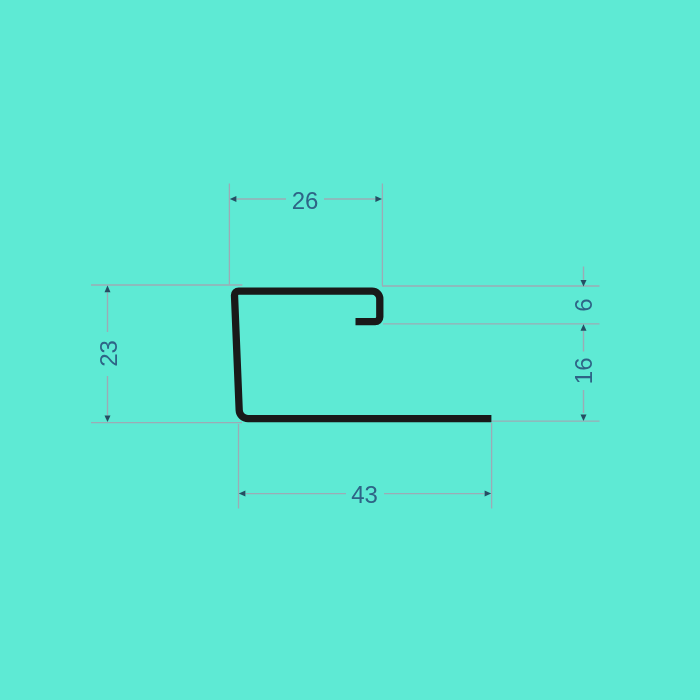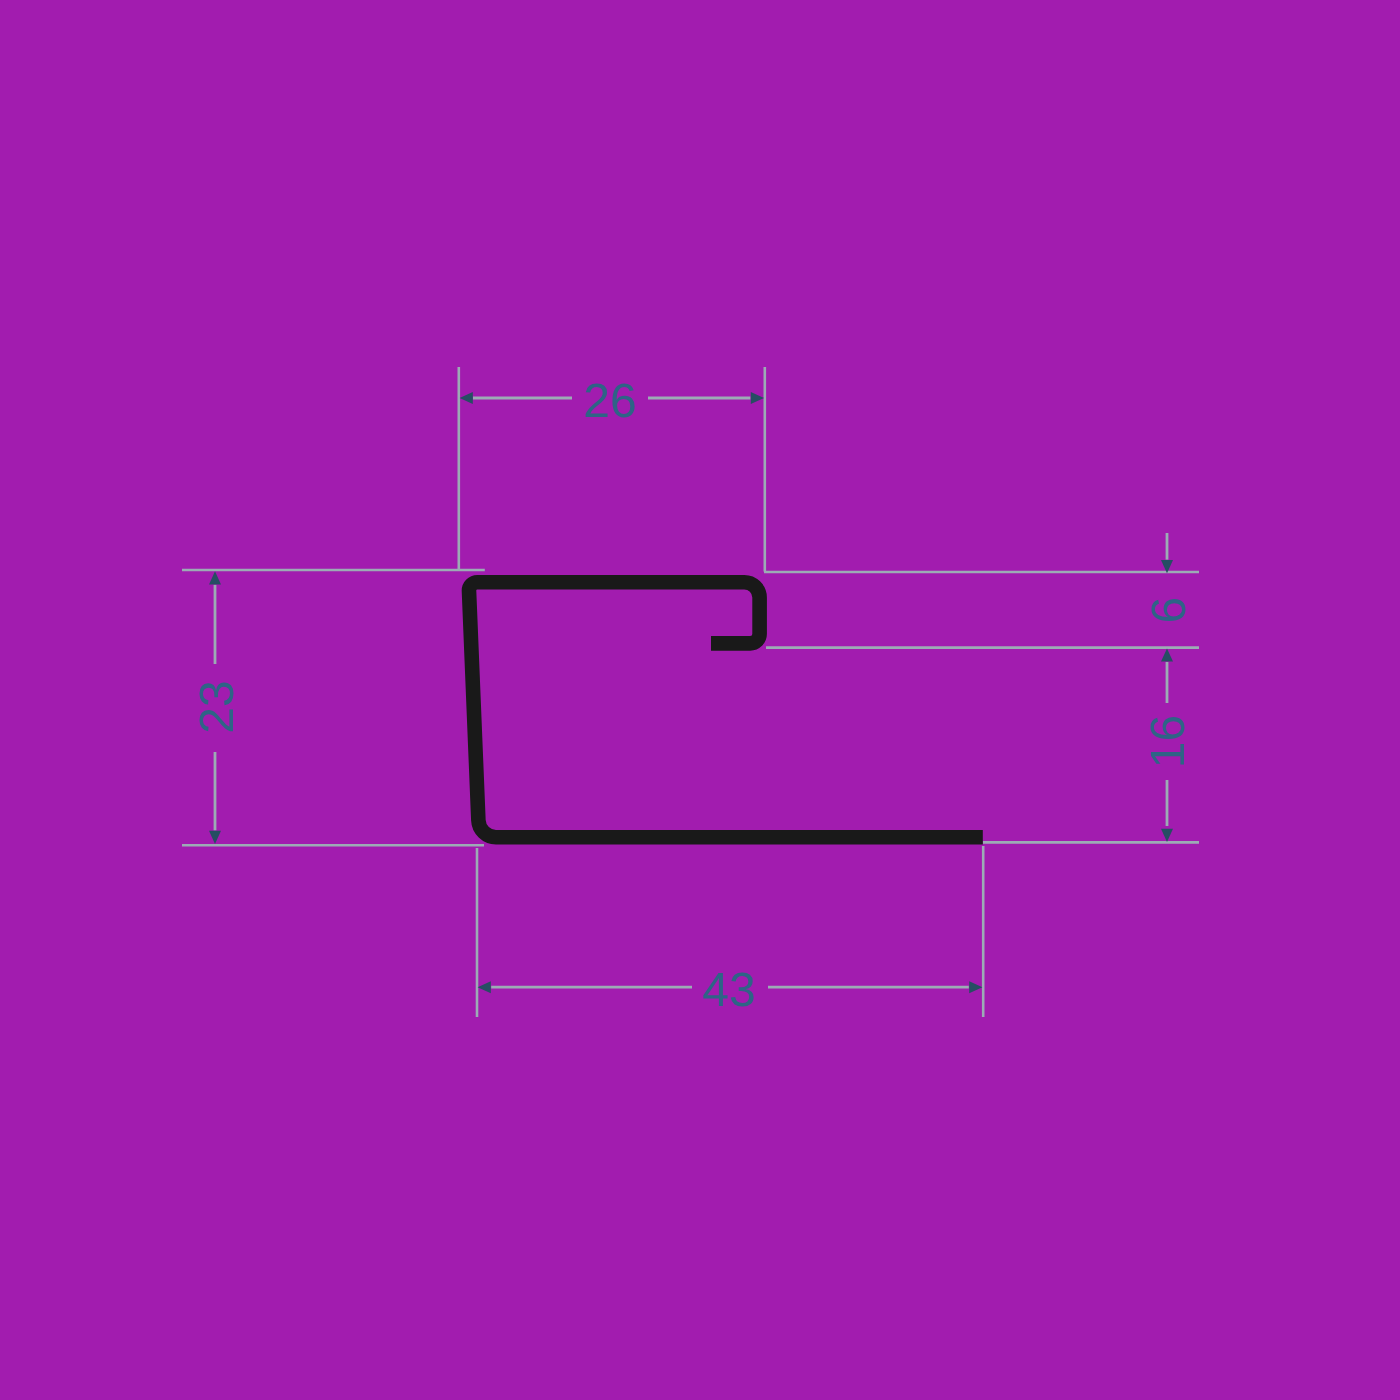--- a/index.html
+++ b/index.html
@@ -1,16 +1,16 @@
 <!DOCTYPE html>
 <html><head>
 <meta charset="utf-8">
 <style>
   html,body{margin:0;padding:0;background:#ffffff;}
-  .wrap{width:700px;height:700px;position:relative;background:#a21caf;}
+  .wrap{width:700px;height:700px;position:relative;background:#5eead4;}
   svg{position:absolute;left:0;top:0;}
   text{font-family:"Liberation Sans", sans-serif;font-size:24px;fill:#2e6486;}
 </style>
 </head>
 <body>
 <div class="wrap">
 <svg width="700" height="700" viewBox="0 0 700 700">
 
   <g stroke="#9cabb5" stroke-width="1.3" fill="none">
 

